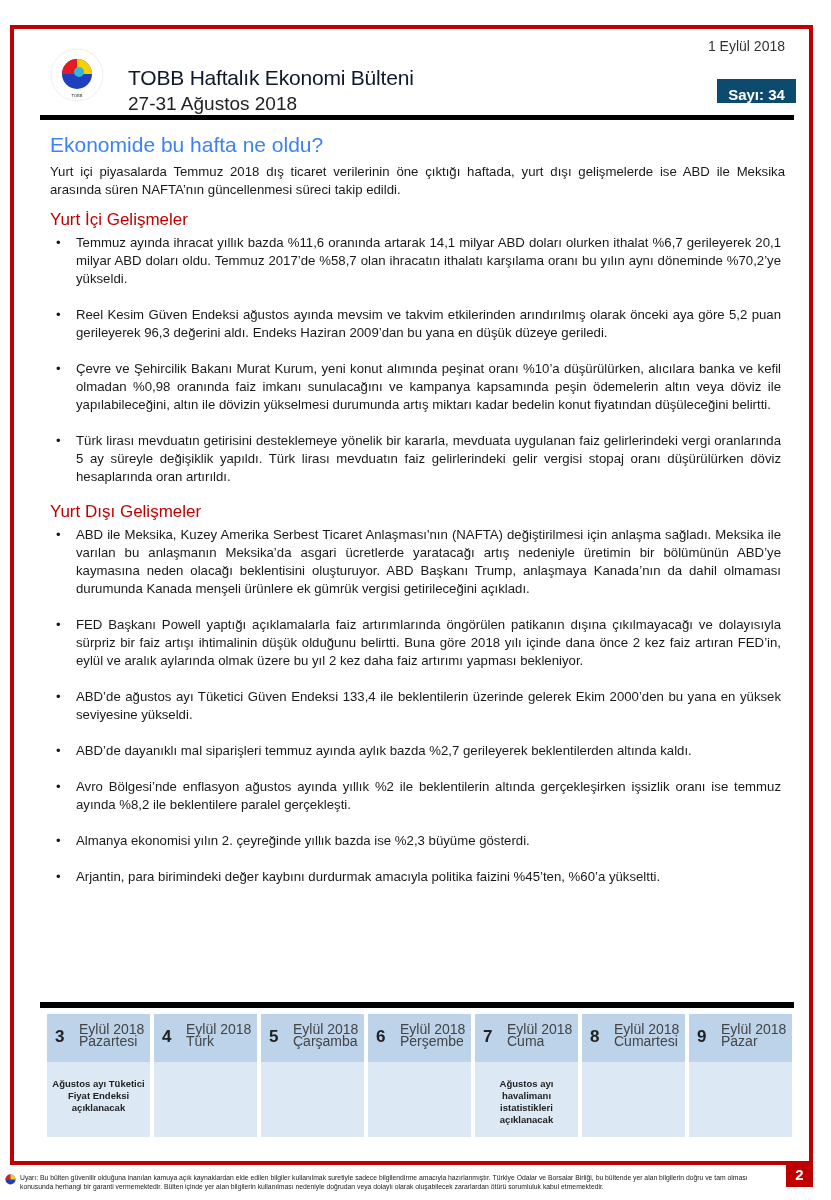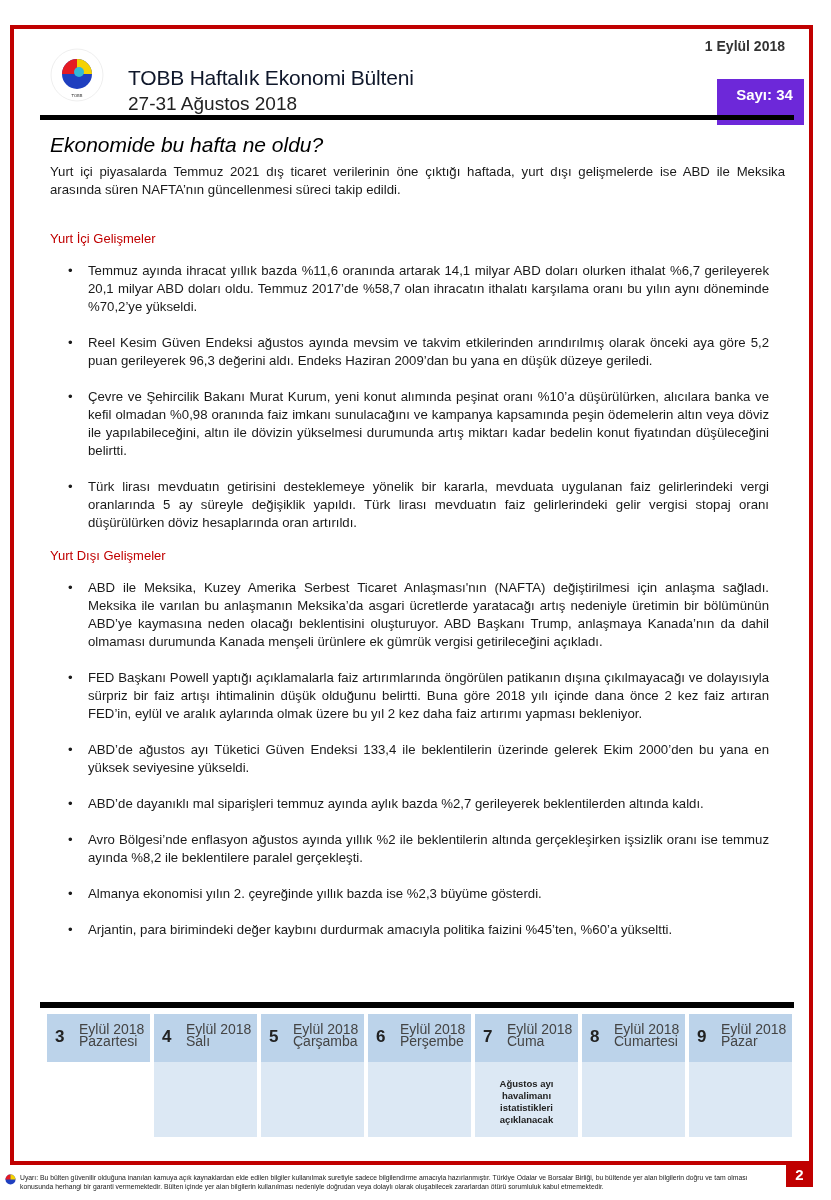--- a/index.html
+++ b/index.html
@@ -3,29 +3,29 @@
 <meta charset="utf-8">
 <style>
   html, body { margin:0; padding:0; background:#ffffff; }
   body { width:831px; height:1200px; position:relative; overflow:hidden;
          font-family:"Liberation Sans", sans-serif; color:#1a1a1a; }
   .frame { position:absolute; left:10px; top:25px; width:803px; height:1140px;
            border:4px solid #c00000; box-sizing:border-box; }
   .logo { position:absolute; left:50px; top:48px; width:54px; height:54px; }
   .title { position:absolute; left:128px; top:66px; font-size:21px; color:#0f172a; letter-spacing:-0.2px; }
   .subtitle { position:absolute; left:128px; top:93px; font-size:19px; color:#222; }
-  .date { position:absolute; right:46px; top:38px; font-size:14px; color:#333;font-weight:bold; }
-  .issue { position:absolute; left:717px; top:79px; width:79px; height:46px; background:#6d28d9;
-           color:#fff; font-weight:bold; font-size:15px; text-align:center; line-height:31px;padding-left:8px; }
+  .date { position:absolute; right:46px; top:38px; font-size:14px; color:#333; }
+  .issue { position:absolute; left:717px; top:79px; width:79px; height:24px; background:#0c4a6e;
+           color:#fff; font-weight:bold; font-size:15px; text-align:center; line-height:31px; }
   .rule-top { position:absolute; left:40px; top:115px; width:754px; height:5px; background:#000; }
   .content { position:absolute; left:50px; top:133px; width:735px; }
-  h1 { margin:0 0 6px 0; font-size:21px; font-style:italic; font-weight:normal; color:#000000; }
+  h1 { margin:0 0 6px 0; font-size:21px; font-weight:normal; color:#3b82f6; }
   p.intro { margin:0; font-size:13.2px; line-height:18px; text-align:justify; }
-  h2 { margin:32px 0 2px 0; font-size:13px; font-weight:normal; color:#c00000; }
-  ul { margin:16px; padding:0; list-style:none; }
+  h2 { margin:11px 0 2px 0; font-size:17px; font-weight:normal; color:#c00000; }
+  ul { margin:4px; padding:0; list-style:none; }
   li { position:relative; padding-left:22px; font-size:13.2px; line-height:18px;
        text-align:justify; margin-bottom:18px; }
   li::before { content:"•"; position:absolute; left:2px; top:0; }
   .rule-bottom { position:absolute; left:40px; top:1002px; width:754px; height:6px; background:#000; }
   .calendar { position:absolute; left:47px; top:1014px; width:745px; height:123px; display:flex; gap:4px; }
   .day { flex:1; display:flex; flex-direction:column; }
   .day-head { height:48px; background:#bcd3ea; display:flex; align-items:flex-start; padding:9px 0 0 8px; box-sizing:border-box; }
   .day-num { font-size:17px; font-weight:bold; color:#222; width:24px; padding-top:4px; }
   .day-text { font-size:14px; color:#444; line-height:12px; }
   .day-body { flex:1; background:#dce8f4; display:flex; align-items:flex-start; justify-content:center;
@@ -51,21 +51,21 @@
 </svg>
 
 <div class="title">TOBB Haftalık Ekonomi Bülteni</div>
 <div class="subtitle">27-31 Ağustos 2018</div>
 <div class="date">1 Eylül 2018</div>
 <div class="issue">Sayı: 34</div>
 <div class="rule-top"></div>
 
 <div class="content">
   <h1>Ekonomide bu hafta ne oldu?</h1>
-  <p class="intro">Yurt içi piyasalarda Temmuz 2021 dış ticaret verilerinin öne çıktığı haftada, yurt dışı gelişmelerde ise ABD ile Meksika arasında süren NAFTA’nın güncellenmesi süreci takip edildi.</p>
+  <p class="intro">Yurt içi piyasalarda Temmuz 2018 dış ticaret verilerinin öne çıktığı haftada, yurt dışı gelişmelerde ise ABD ile Meksika arasında süren NAFTA’nın güncellenmesi süreci takip edildi.</p>
 
   <h2>Yurt İçi Gelişmeler</h2>
   <ul>
     <li>Temmuz ayında ihracat yıllık bazda %11,6 oranında artarak 14,1 milyar ABD doları olurken ithalat %6,7 gerileyerek 20,1 milyar ABD doları oldu. Temmuz 2017’de %58,7 olan ihracatın ithalatı karşılama oranı bu yılın aynı döneminde %70,2’ye yükseldi.</li>
     <li>Reel Kesim Güven Endeksi ağustos ayında mevsim ve takvim etkilerinden arındırılmış olarak önceki aya göre 5,2 puan gerileyerek 96,3 değerini aldı. Endeks Haziran 2009’dan bu yana en düşük düzeye geriledi.</li>
     <li>Çevre ve Şehircilik Bakanı Murat Kurum, yeni konut alımında peşinat oranı %10’a düşürülürken, alıcılara banka ve kefil olmadan %0,98 oranında faiz imkanı sunulacağını ve kampanya kapsamında peşin ödemelerin altın veya döviz ile yapılabileceğini, altın ile dövizin yükselmesi durumunda artış miktarı kadar bedelin konut fiyatından düşüleceğini belirtti.</li>
     <li>Türk lirası mevduatın getirisini desteklemeye yönelik bir kararla, mevduata uygulanan faiz gelirlerindeki vergi oranlarında 5 ay süreyle değişiklik yapıldı. Türk lirası mevduatın faiz gelirlerindeki gelir vergisi stopaj oranı düşürülürken döviz hesaplarında oran artırıldı.</li>
   </ul>
 
   <h2 style="margin-top:-2px">Yurt Dışı Gelişmeler</h2>
@@ -84,27 +84,28 @@
 
 <div class="calendar">
   <div class="day">
     <div class="day-head">
       <span class="day-num">3</span>
       <div class="day-text">
           <div>Eylül 2018</div>
           <div>Pazartesi</div>
         </div>
     </div>
+    <div class="day-body">Ağustos ayı Tüketici Fiyat Endeksi açıklanacak</div>
   </div>
   <div class="day">
     <div class="day-head">
       <span class="day-num">4</span>
       <div class="day-text">
           <div>Eylül 2018</div>
-          <div>Salı</div>
+          <div>Türk</div>
         </div>
     </div>
     <div class="day-body"></div>
   </div>
   <div class="day">
     <div class="day-head">
       <span class="day-num">5</span>
       <div class="day-text">
           <div>Eylül 2018</div>
           <div>Çarşamba</div>

